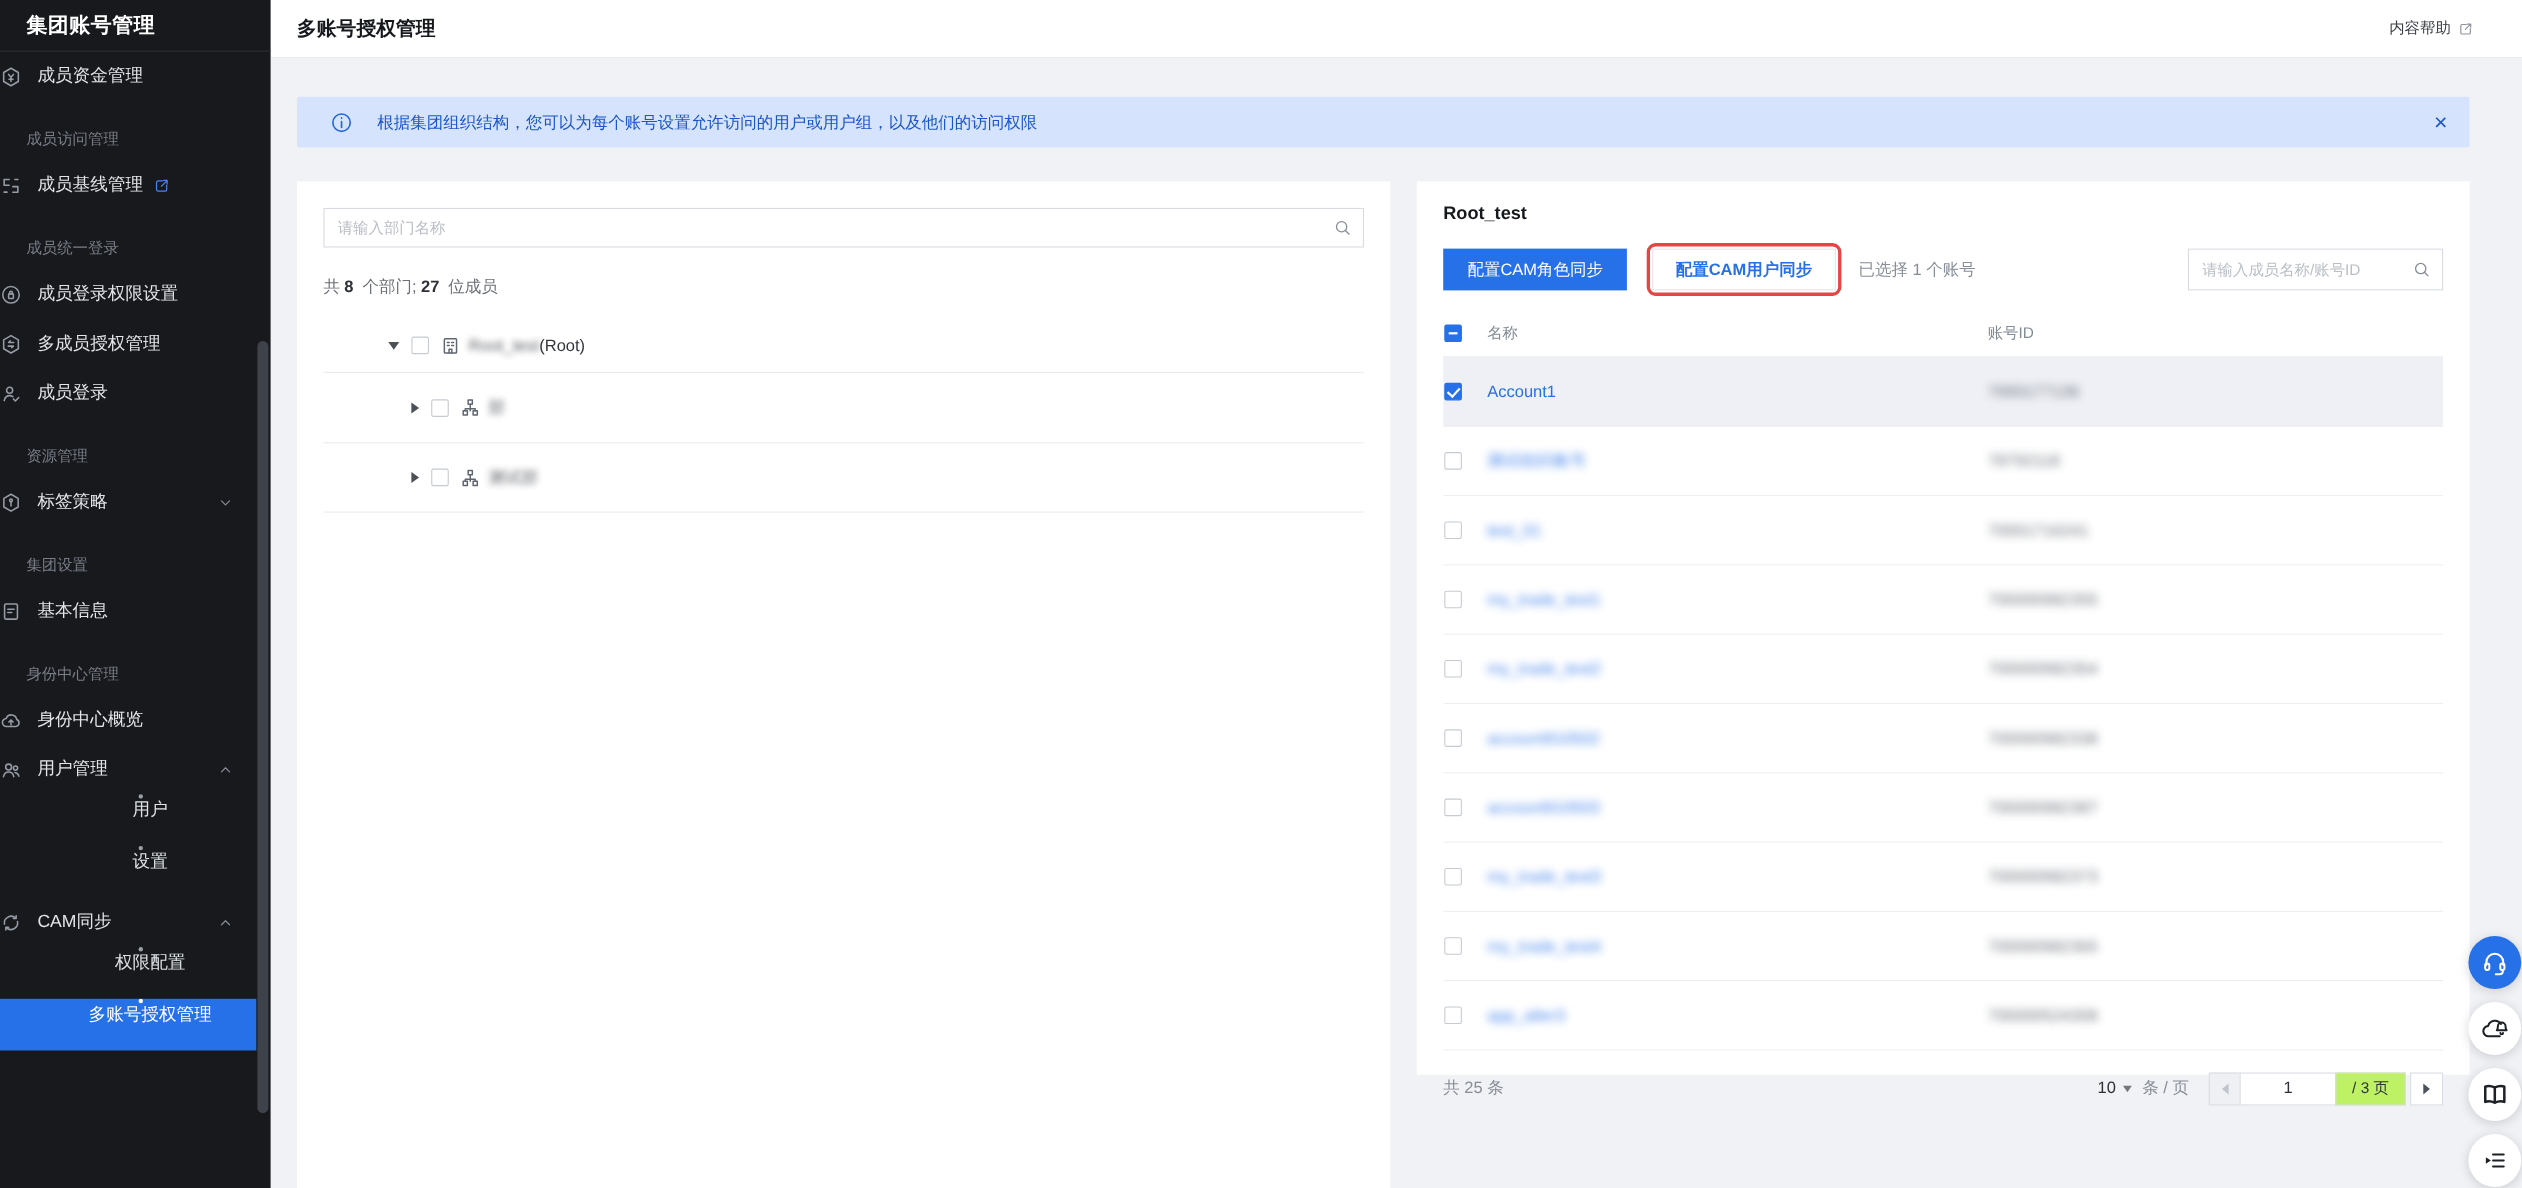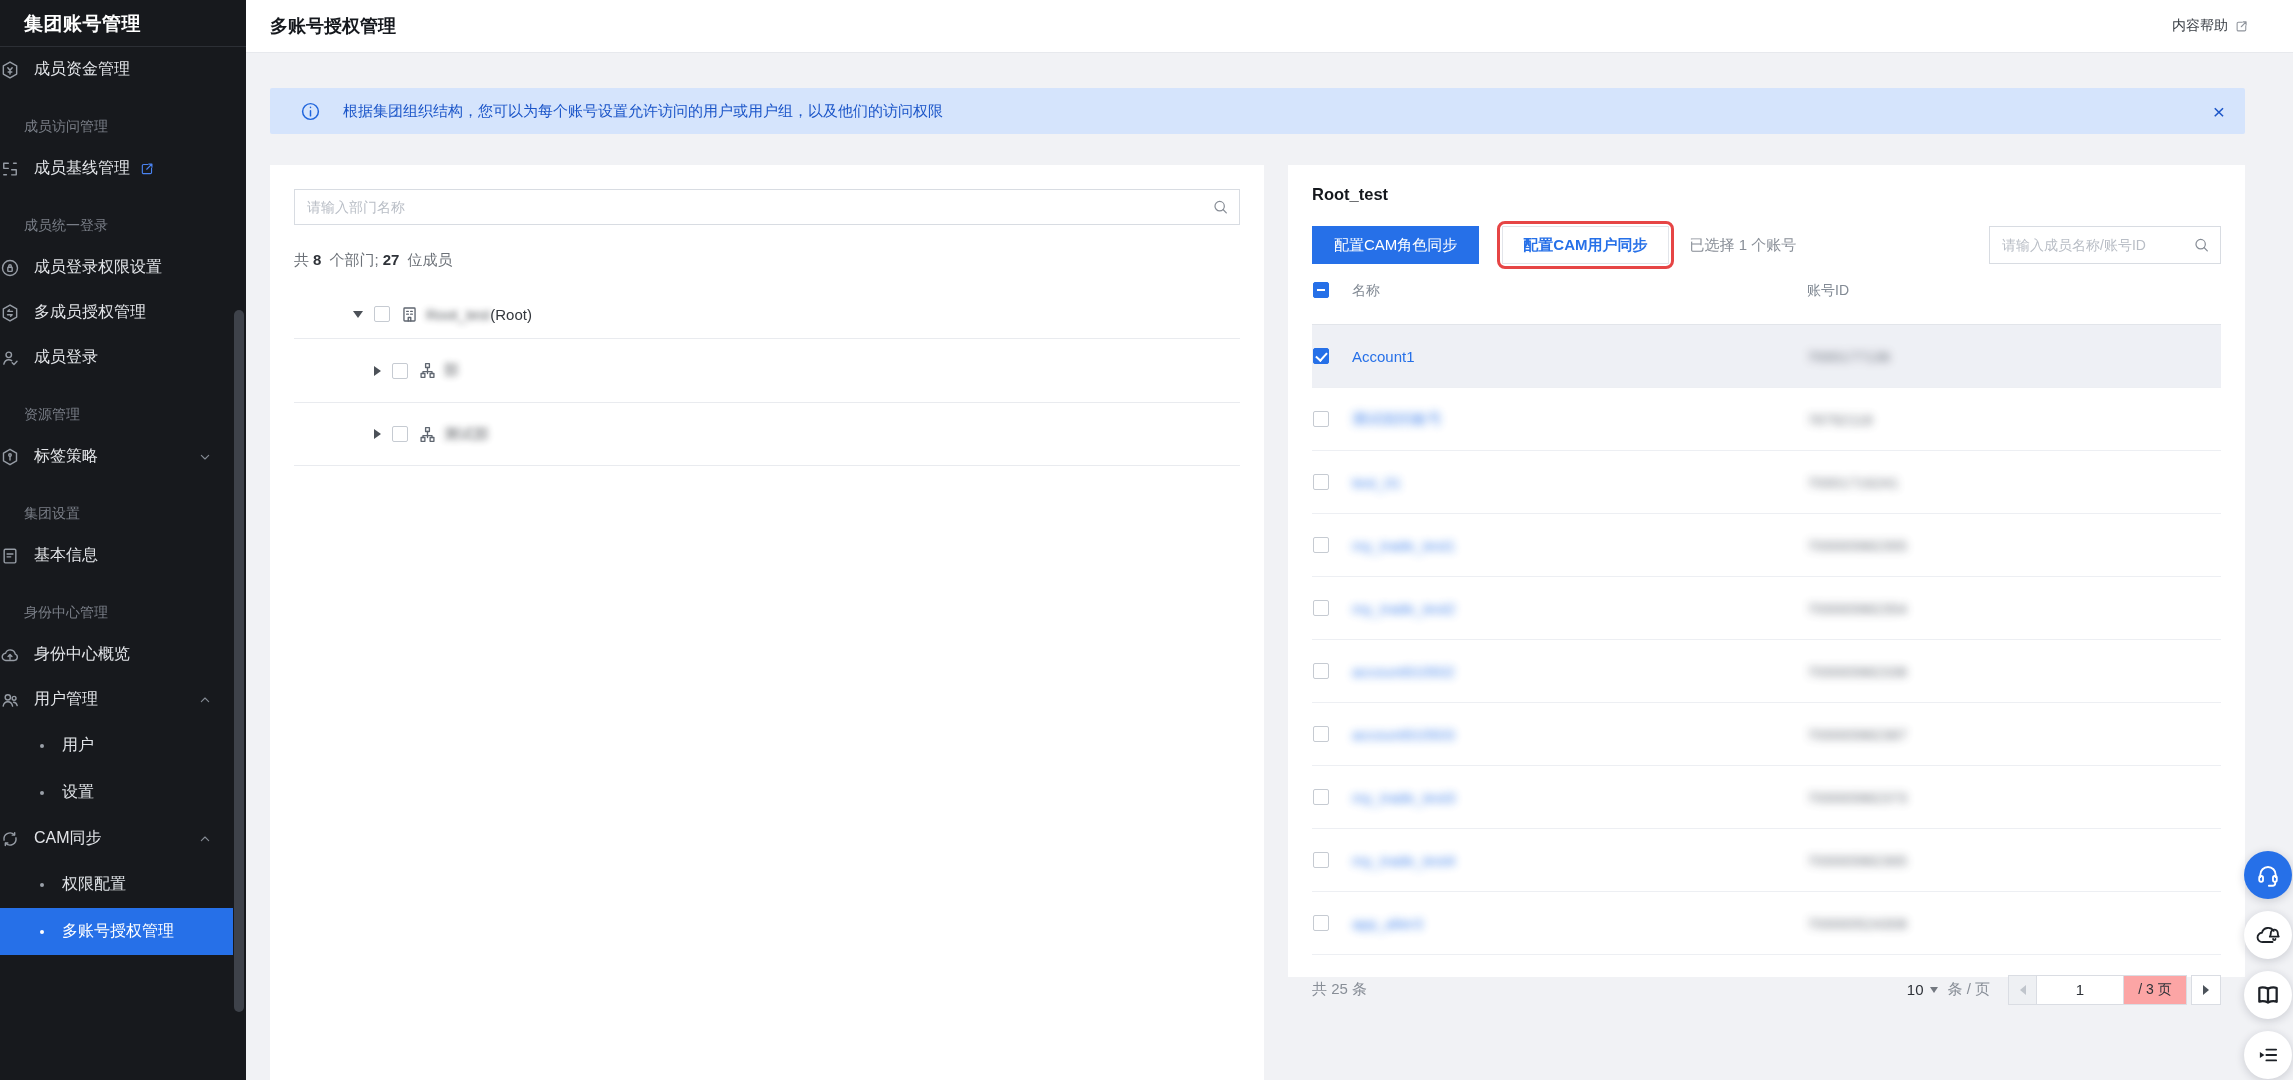--- a/index.html
+++ b/index.html
@@ -13,21 +13,21 @@
     border-bottom:1px solid #2c2f35;letter-spacing:.5px;}
   .sb-list{width:233px;}
   .sb-section{padding:26px 0 10px 24px;color:#797e87;font-size:14px;}
   .sb-item{display:flex;align-items:center;height:45px;color:#e3e5e9;font-size:16px;cursor:pointer;}
   .sb-item .icn{width:20px;height:20px;margin-right:14px;color:#969ca5;flex:none;}
   .sb-item .icn svg{width:20px;height:20px;display:block;}
   .sb-item .trail{width:16px;height:16px;margin-left:auto;margin-right:20px;color:#858b94;}
   .sb-item .trail svg{width:16px;height:16px;display:block;}
   .sb-item .ext{width:16px;height:16px;margin-left:9px;color:#4a83f2;}
   .sb-item .ext svg{width:16px;height:16px;display:block;}
-  .sb-sub{display:flex;align-items:center;height:47px;padding-left:40px;color:#dfe2e6;font-size:16px;cursor:pointer;}
+  .sb-sub{display:flex;align-items:center;height:47px;padding-left:40px;color:#dfe2e6;font-size:16px;cursor:pointer;flex-direction:column;}
   .sb-sub .dot{width:4px;height:4px;border-radius:50%;background:#9aa0a8;margin-right:18px;flex:none;}
   .sb-sub.active{background:#2670e8;color:#fff;width:233px;}
   .sb-sub.active .dot{background:#fff;}
   .sb-scrollbar{position:absolute;right:2px;top:310px;width:10px;height:702px;background:#3e424a;border-radius:5px;}
 
   
   .topbar{position:absolute;left:246px;top:0;right:0;height:53px;background:#fff;border-bottom:1px solid #e7e9ed;
     display:flex;align-items:center;}
   .page-title{margin-left:24px;font-size:18px;font-weight:bold;color:#15181d;}
   .help-link{margin-left:auto;margin-right:44px;display:flex;align-items:center;gap:6px;font-size:14px;color:#3a3f46;cursor:pointer;}
@@ -83,21 +83,21 @@
   .btn-primary{height:38px;padding:0 22px;background:#2670e8;color:#fff;border:0;font-size:15px;
     font-family:Liberation Sans, sans-serif;cursor:pointer;}
   .red-anno{margin-left:18px;border:3px solid #e64545;border-radius:8px;padding:2px;background:transparent;}
   .btn-secondary{height:38px;padding:0 20px;background:#fff;color:#2670e8;border:1px solid #e2e5ea;
     font-size:15px;font-weight:bold;font-family:inherit;cursor:pointer;}
   .sel-info{margin-left:16px;font-size:15px;color:#888e97;}
   .controls .search-box{margin-left:auto;width:232px;height:38px;}
 
   
   .tbl{margin-top:14px;}
-  .t-head{display:flex;align-items:flex-start;height:43px;border-bottom:1px solid #e2e5ea;font-size:14px;color:#828a94;}
+  .t-head{display:flex;align-items:center;height:43px;border-bottom:1px solid #e2e5ea;font-size:14px;color:#828a94;}
   .t-row{display:flex;align-items:center;height:63px;border-bottom:1px solid #edeff3;font-size:15px;}
   .t-row.selected{background:#eef0f5;}
   .col-cb{width:40px;flex:none;display:flex;align-items:center;padding-left:1px;}
   .col-name{width:455px;flex:none;}
   .col-id{flex:1;color:#565d68;}
   .t-row .col-name a{color:#2670e8;text-decoration:none;cursor:pointer;}
   .blur{filter:blur(4px);opacity:.85;}
   .blur-sm{filter:blur(3px);opacity:.8;}
 
   
@@ -106,21 +106,21 @@
   .pg-size{display:flex;align-items:center;gap:7px;color:#2e3238;cursor:pointer;}
   .pg-size .caret{width:0;height:0;border-left:4.5px solid transparent;border-right:4.5px solid transparent;
     border-top:6px solid #737880;}
   .pg-unit{margin-left:9px;color:#888e97;}
   .pager{display:flex;align-items:center;margin-left:18px;}
   .pg-box{height:30px;display:flex;align-items:center;justify-content:center;border:1px solid #dadde3;}
   .pg-prev{width:29px;background:#eef0f3;cursor:default;}
   .pg-prev .tri{width:0;height:0;border-top:5px solid transparent;border-bottom:5px solid transparent;border-right:6px solid #c0c5cc;}
   .pg-input{width:88px;margin-left:-1px;background:#fff;}
   .pg-input input{width:100%;border:0;outline:0;text-align:center;font-size:15px;color:#2e3238;font-family:inherit;background:transparent;}
-  .pg-total{width:64px;margin-left:-1px;background:#fca5a5;color:#2e3238;font-size:14px;}
+  .pg-total{width:64px;margin-left:-1px;background:#bef264;color:#2e3238;font-size:14px;}
   .pg-next{width:30px;margin-left:4px;background:#fff;cursor:pointer;}
   .pg-next .tri{width:0;height:0;border-top:5px solid transparent;border-bottom:5px solid transparent;border-left:6px solid #4c525a;}
 
   
   .floaters{position:absolute;left:2244px;top:851px;width:48px;z-index:9;}
   .float-btn{width:48px;height:48px;border-radius:50%;background:#fff;border:0;cursor:pointer;
     display:flex;align-items:center;justify-content:center;box-shadow:0 2px 10px rgba(20,30,50,.18);
     margin-bottom:12px;color:#1d2127;}
   .float-btn.primary{background:#2670e8;color:#fff;}
   .float-btn svg{width:26px;height:26px;display:block;}

